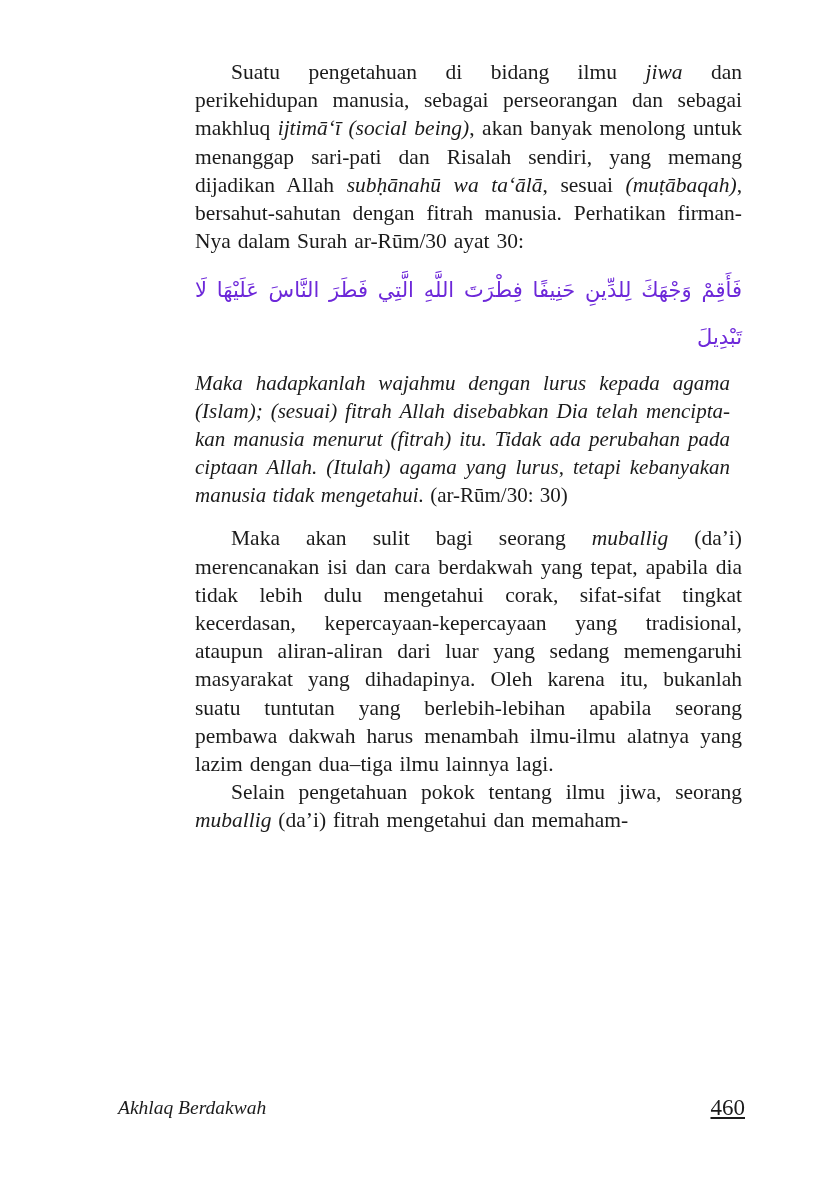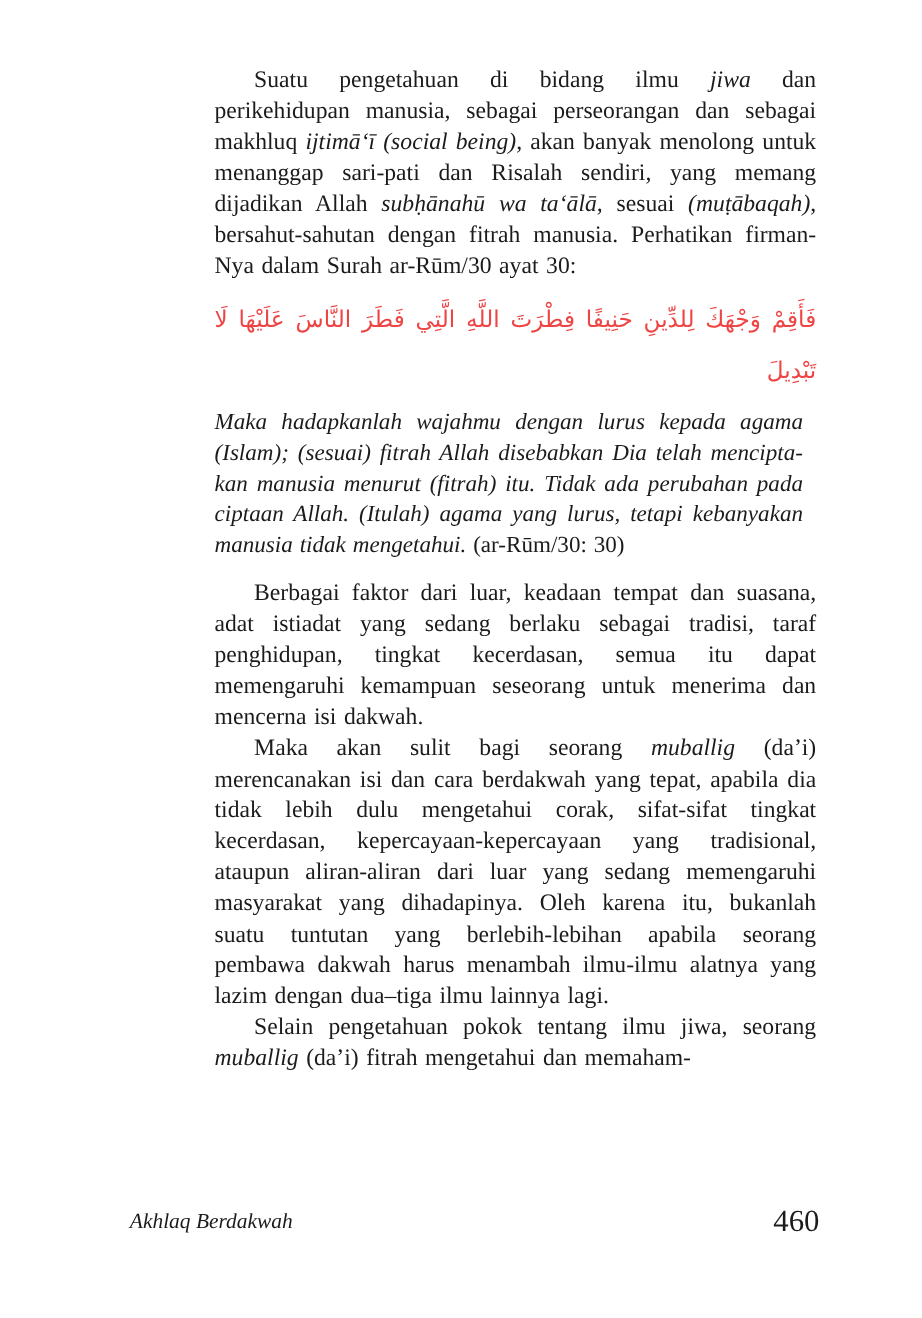--- a/index.html
+++ b/index.html
@@ -34,21 +34,21 @@
     text-indent: 36px;
   }
   .run-italic { font-style: italic; }
   .run-roman  { font-style: normal; }
 
   .arabic {
     direction: rtl;
     font-family: "DejaVu Sans", sans-serif;
     font-size: 21px;
     margin: 12px 0 6px 0;
-    color: #ef4444;
+    color: #6d28d9;
   }
   .ar-line {
     line-height: 47px;
     text-align: justify;
     text-align-last: justify;
   }
 
   .trans {
     margin: 8px 12px 15px 0;
     font-size: 21px;
@@ -62,37 +62,36 @@
     position: absolute;
     left: 118px;
     top: 1095px;
     width: 627px;
     display: flex;
     justify-content: space-between;
     align-items: center;
     font-size: 19.5px;
   }
   .book-title { font-style: italic; }
-  .page-num   { font-style: normal; font-size: 28px; }
+  .page-num   { font-style: normal; font-size: 23px; text-decoration: underline; }
 </style>
 </head>
 <body>
 
 <div class="page">
   <main class="text-block">
 
     <p class="body-p indent"><span class="run-roman">Suatu pengetahuan di bidang ilmu </span><span class="run-italic">jiwa</span><span class="run-roman"> dan perikehidupan manusia, sebagai perseorangan dan sebagai makhluq </span><span class="run-italic">ijtimā‘ī (social being)</span><span class="run-roman">, akan banyak menolong untuk menanggap sari-pati dan Risalah sendiri, yang memang dijadikan Allah </span><span class="run-italic">subḥānahū wa ta‘ālā</span><span class="run-roman">, sesuai </span><span class="run-italic">(muṭābaqah)</span><span class="run-roman">, bersahut-sahutan dengan fitrah manusia. Perhatikan firman-Nya dalam Surah ar-Rūm/30 ayat 30:</span></p>
 
     <div class="arabic">
       <div class="ar-line">فَأَقِمْ وَجْهَكَ لِلدِّينِ حَنِيفًا فِطْرَتَ اللَّهِ الَّتِي فَطَرَ النَّاسَ عَلَيْهَا لَا تَبْدِيلَ</div>
     </div>
 
     <p class="trans"><span class="run-italic">Maka hadapkanlah wajahmu dengan lurus kepada agama (Islam); (sesuai) fitrah Allah disebabkan Dia telah mencipta­kan manusia menurut (fitrah) itu. Tidak ada perubahan pada ciptaan Allah. (Itulah) agama yang lurus, tetapi kebanyakan manusia tidak mengetahui.</span><span class="run-roman"> (ar-Rūm/30: 30)</span></p>
 
-    <p class="body-p indent"><span class="run-roman">Berbagai faktor dari luar, keadaan tempat dan suasana, adat istiadat yang sedang berlaku sebagai tradisi, taraf penghidupan, tingkat kecerdasan, semua itu dapat memengaruhi kemampuan seseorang untuk menerima dan mencerna isi dakwah.</span></p>
 
     <p class="body-p indent"><span class="run-roman">Maka akan sulit bagi seorang </span><span class="run-italic">muballig</span><span class="run-roman"> (da’i) merencanakan isi dan cara berdakwah yang tepat, apabila dia tidak lebih dulu mengetahui corak, sifat-sifat tingkat kecerdasan, kepercayaan-kepercayaan yang tradisional, ataupun aliran-aliran dari luar yang sedang memengaruhi masyarakat yang dihadapinya. Oleh karena itu, bukanlah suatu tuntutan yang berlebih-lebihan apabila seorang pembawa dakwah harus menambah ilmu-ilmu alatnya yang lazim dengan dua–tiga ilmu lainnya lagi.</span></p>
 
     <p class="body-p indent"><span class="run-roman">Selain pengetahuan pokok tentang ilmu jiwa, seorang </span><span class="run-italic">muballig</span><span class="run-roman"> (da’i) fitrah mengetahui dan memaham-</span></p>
 
   </main>
 
   <footer class="page-footer">
     <span class="book-title">Akhlaq Berdakwah</span>
     <span class="page-num">460</span>

